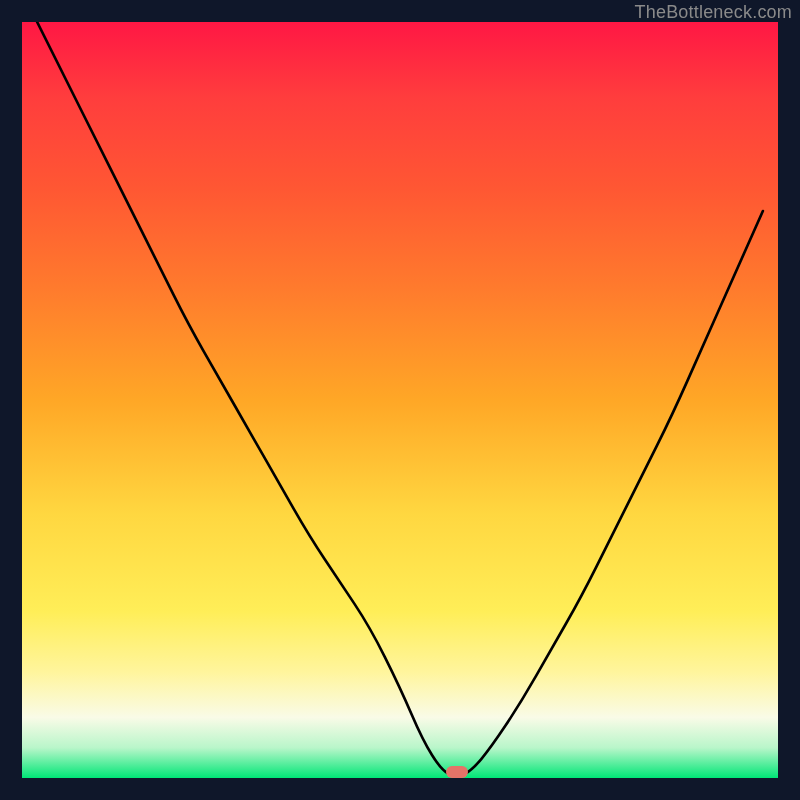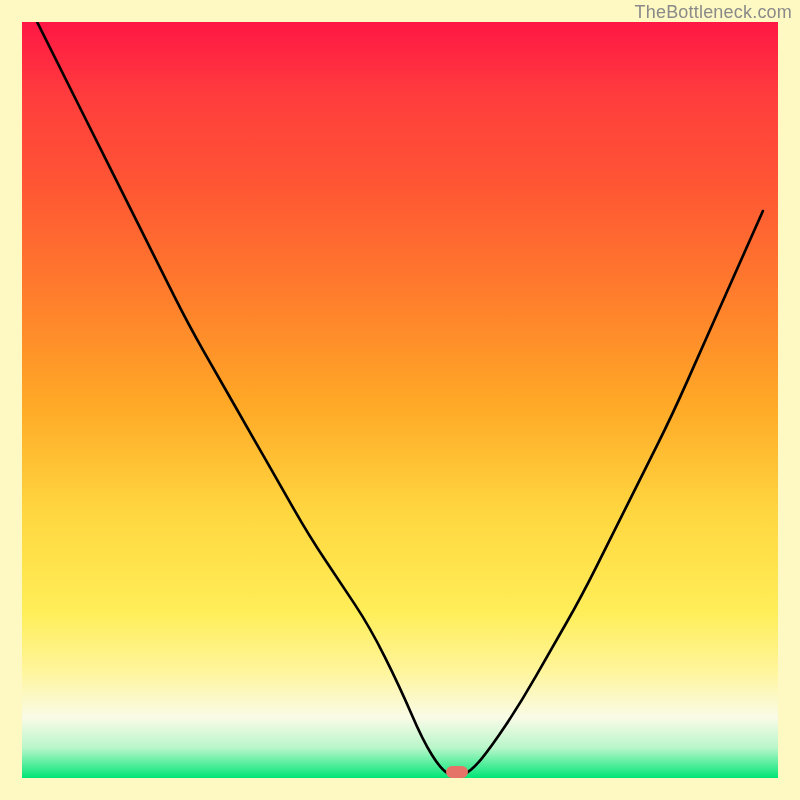--- a/index.html
+++ b/index.html
@@ -8,21 +8,21 @@
     width: 800px;
     height: 800px;
     overflow: hidden;
     font-family: Arial, Helvetica, sans-serif;
     background: #000;
   }
   .frame {
     position: relative;
     width: 800px;
     height: 800px;
-    background: #fef9c3;
+    background: #0f172a;
     box-sizing: border-box;
   }
   .plot-area {
     position: absolute;
     left: 22px;
     top: 22px;
     width: 756px;
     height: 756px;
     background: linear-gradient(to bottom,
       #ff1744 0%,

